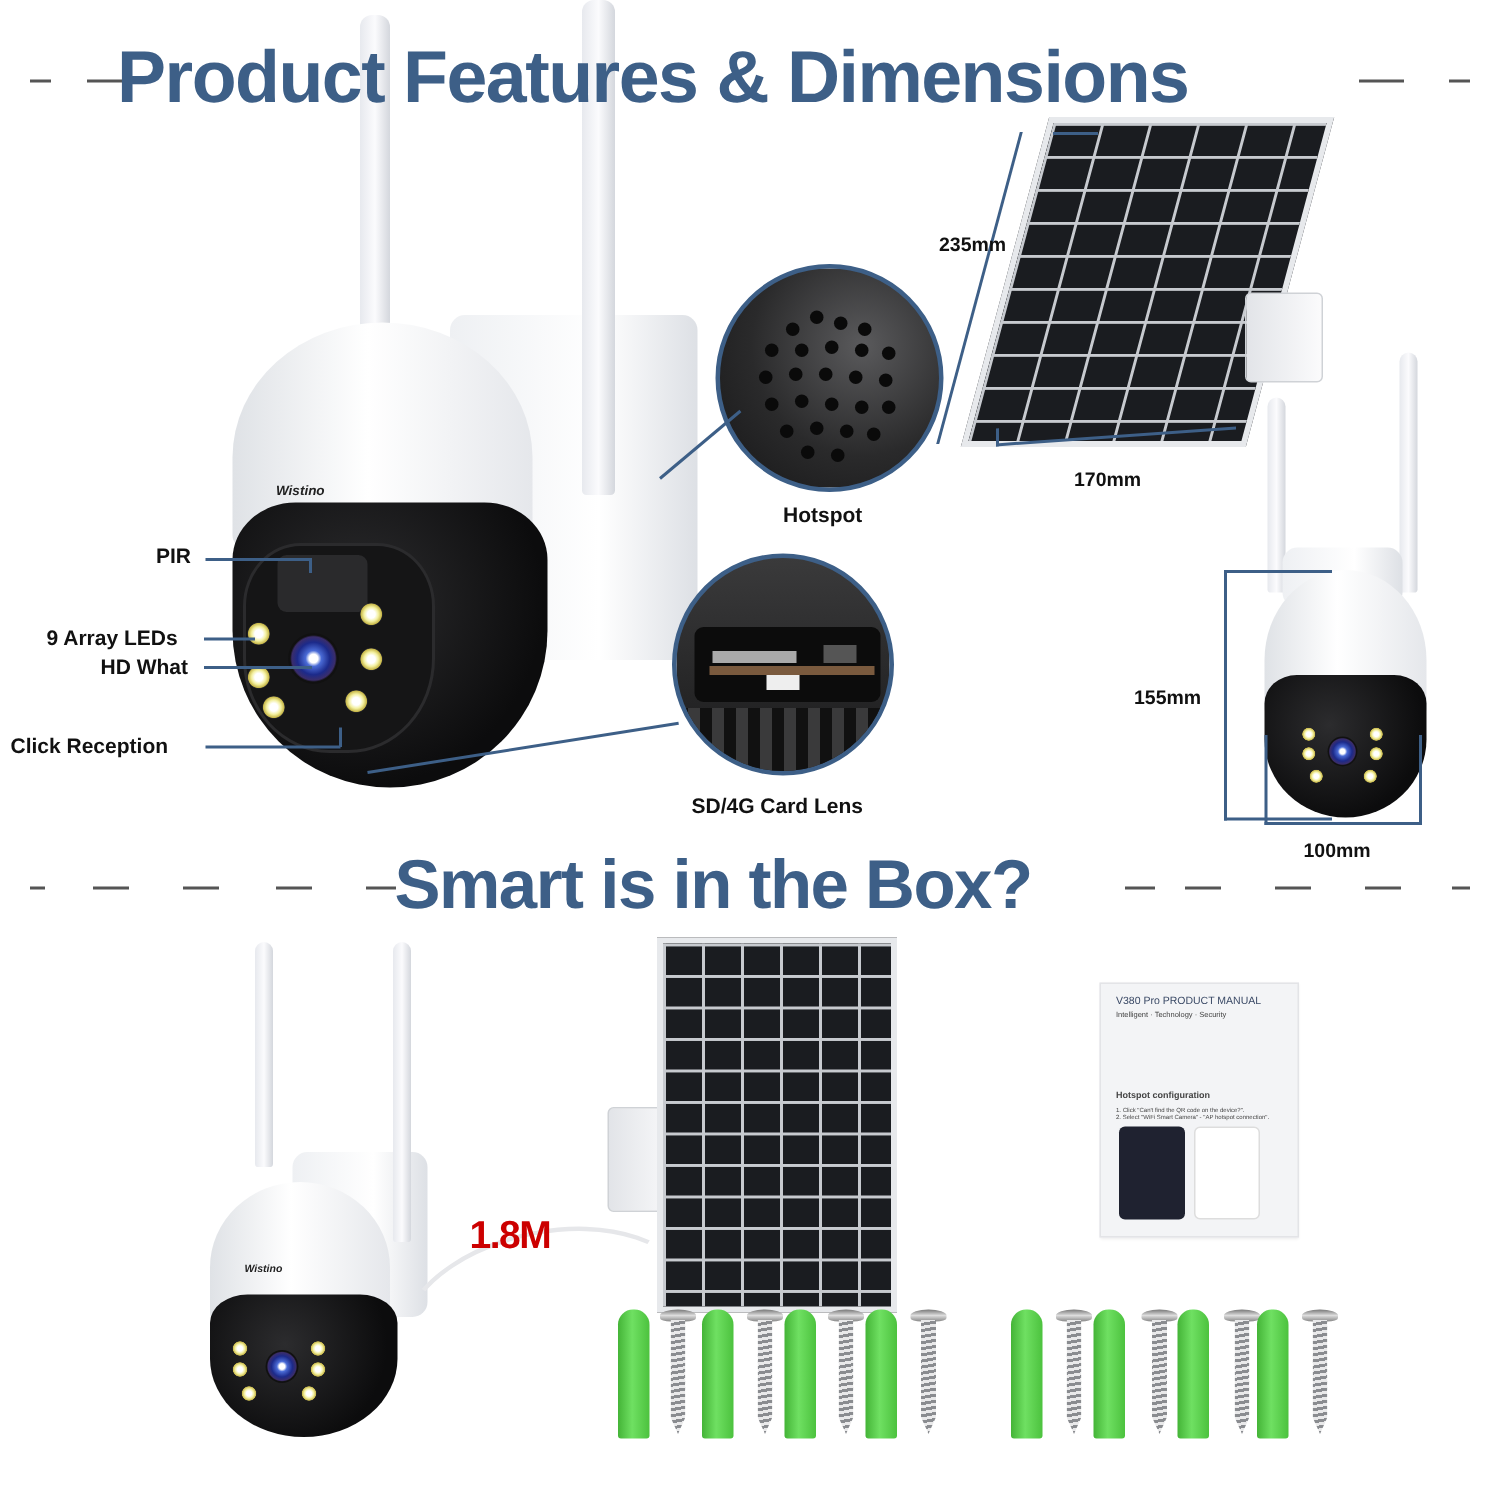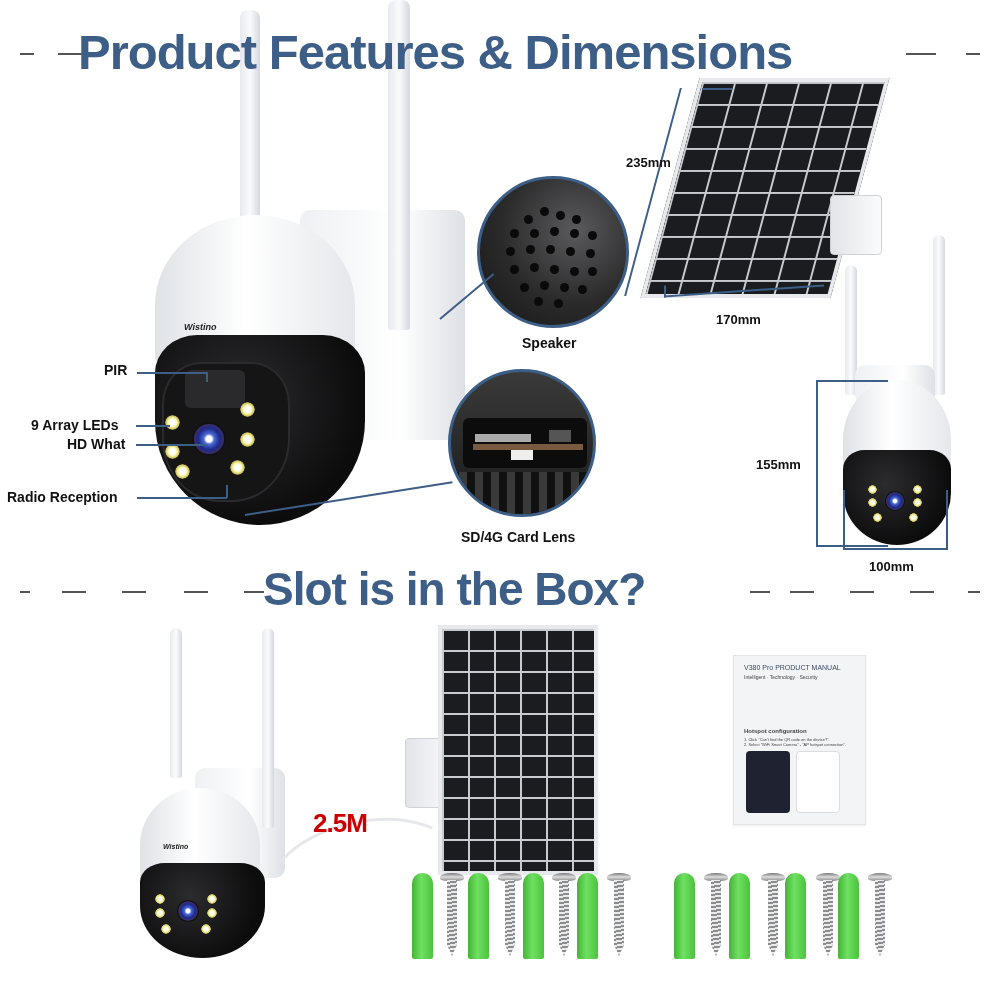--- a/index.html
+++ b/index.html
@@ -74,21 +74,21 @@
 <div class="label" style="left:104px;top:362px">PIR</div>
 <div class="lead" style="left:137px;top:372px;width:70px"></div>
 <div class="leadv" style="left:206px;top:372px;height:10px"></div>
 
 <div class="label" style="left:31px;top:417px">9 Array LEDs</div>
 <div class="lead" style="left:136px;top:425px;width:34px"></div>
 
 <div class="label" style="left:67px;top:436px">HD What</div>
 <div class="lead" style="left:136px;top:444px;width:72px"></div>
 
-<div class="label" style="left:7px;top:489px">Radio Reception</div>
+<div class="label" style="left:7px;top:489px">Click Reception</div>
 <div class="lead" style="left:137px;top:497px;width:90px"></div>
 <div class="leadv" style="left:226px;top:485px;height:13px"></div>
 
 <div class="zoomc speaker" style="left:477px;top:176px;width:152px;height:152px">
   <div class="hole" style="left:60px;top:28px"></div>
     <div class="hole" style="left:76px;top:32px"></div>
     <div class="hole" style="left:92px;top:36px"></div>
     <div class="hole" style="left:44px;top:36px"></div>
   <div class="hole" style="left:30px;top:50px"></div>
     <div class="hole" style="left:50px;top:50px"></div>
@@ -106,21 +106,21 @@
     <div class="hole" style="left:90px;top:88px"></div>
     <div class="hole" style="left:108px;top:88px"></div>
   <div class="hole" style="left:40px;top:104px"></div>
     <div class="hole" style="left:60px;top:102px"></div>
     <div class="hole" style="left:80px;top:104px"></div>
     <div class="hole" style="left:98px;top:106px"></div>
   <div class="hole" style="left:54px;top:118px"></div>
     <div class="hole" style="left:74px;top:120px"></div>
 </div>
 <div class="lead" style="left:440px;top:318px;width:70px;transform:rotate(-40deg);transform-origin:left"></div>
-<div class="label" style="left:522px;top:335px">Speaker</div>
+<div class="label" style="left:522px;top:335px">Hotspot</div>
 
 <div class="zoomc slot" style="left:448px;top:369px;width:148px;height:148px">
   <div class="abs" style="left:12px;top:46px;width:124px;height:50px;background:#0c0c0c;border-radius:6px"></div>
   <div class="abs" style="left:24px;top:62px;width:56px;height:8px;background:#aaa"></div>
   <div class="abs" style="left:22px;top:72px;width:110px;height:6px;background:#7a5a3e"></div>
   <div class="abs" style="left:60px;top:78px;width:22px;height:10px;background:#eee"></div>
   <div class="abs" style="left:98px;top:58px;width:22px;height:12px;background:#555"></div>
   <div class="abs" style="left:0;top:100px;width:148px;height:48px;background:repeating-linear-gradient(90deg,#111 0 8px,#3a3a3b 8px 16px)"></div>
 </div>
 <div class="lead" style="left:245px;top:514px;width:210px;transform:rotate(-9deg);transform-origin:left"></div>
@@ -158,40 +158,40 @@
 <div class="dash" style="left:20px;top:591px;width:10px"></div>
 <div class="dash" style="left:62px;top:591px;width:24px"></div>
 <div class="dash" style="left:122px;top:591px;width:24px"></div>
 <div class="dash" style="left:184px;top:591px;width:24px"></div>
 <div class="dash" style="left:244px;top:591px;width:20px"></div>
 <div class="dash" style="left:750px;top:591px;width:20px"></div>
 <div class="dash" style="left:790px;top:591px;width:24px"></div>
 <div class="dash" style="left:850px;top:591px;width:24px"></div>
 <div class="dash" style="left:910px;top:591px;width:24px"></div>
 <div class="dash" style="left:968px;top:591px;width:12px"></div>
-<div class="title" style="left:263px;top:562px;font-size:46px">Slot is in the Box?</div>
+<div class="title" style="left:263px;top:562px;font-size:46px">Smart is in the Box?</div>
 
 <div class="cam" style="left:135px;top:628px;width:150px;height:330px">
   <div class="antenna" style="left:35px;top:0;width:12px;height:150px"></div>
   <div class="mount" style="left:60px;top:140px;width:90px;height:110px"></div>
   <div class="antenna" style="left:127px;top:0;width:12px;height:200px"></div>
   <div class="dome" style="left:5px;top:160px;width:120px;height:95px"></div>
   <div class="brand" style="left:28px;top:215px;font-size:7px">Wistino</div>
   <div class="body" style="left:5px;top:235px;width:125px;height:95px"></div>
   <div class="led" style="left:20px;top:266px;width:10px;height:10px"></div>
   <div class="led" style="left:20px;top:280px;width:10px;height:10px"></div>
   <div class="led" style="left:26px;top:296px;width:10px;height:10px"></div>
   <div class="led" style="left:72px;top:266px;width:10px;height:10px"></div>
   <div class="led" style="left:72px;top:280px;width:10px;height:10px"></div>
   <div class="led" style="left:66px;top:296px;width:10px;height:10px"></div>
   <div class="lens" style="left:42px;top:272px;width:22px;height:22px"></div>
 </div>
 
 <div class="cable" style="left:265px;top:820px;width:200px;height:120px;transform:rotate(-12deg)"></div>
-<div class="redtxt" style="left:313px;top:808px">2.5M</div>
+<div class="redtxt" style="left:313px;top:808px">1.8M</div>
 
 <div class="bracket" style="left:405px;top:738px;width:48px;height:70px"></div>
 <div class="panel" style="left:438px;top:625px;width:160px;height:250px">
   <div class="grid" style="background-size:26px 21px"></div>
 </div>
 
 <div class="manual" style="left:733px;top:655px;width:133px;height:170px">
   <div class="t" style="left:10px;top:8px;font-size:7px;color:#3b4a66">V380 Pro PRODUCT MANUAL</div>
   <div class="t" style="left:10px;top:18px;font-size:5px">Intelligent · Technology · Security</div>
   <div class="t" style="left:10px;top:72px;font-size:6px;font-weight:bold">Hotspot configuration</div>

